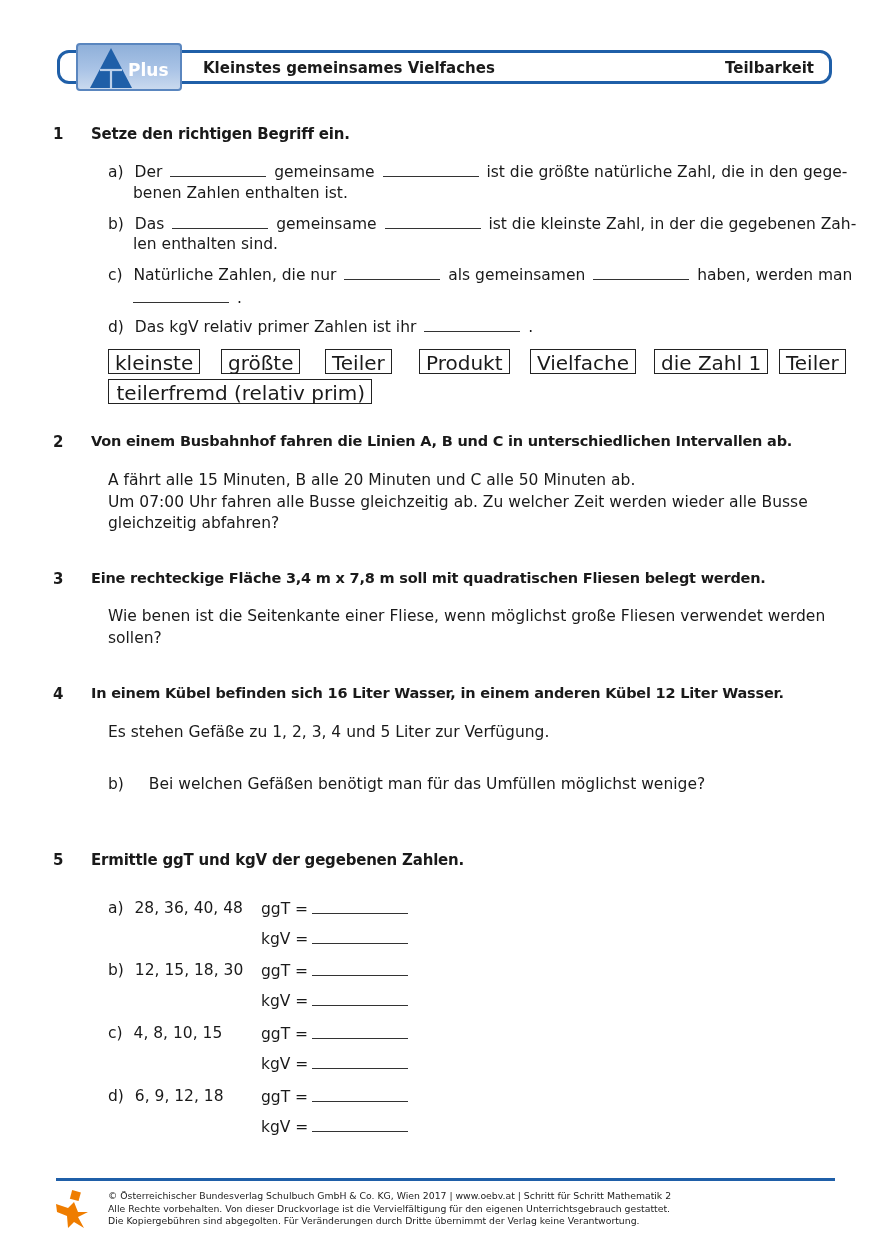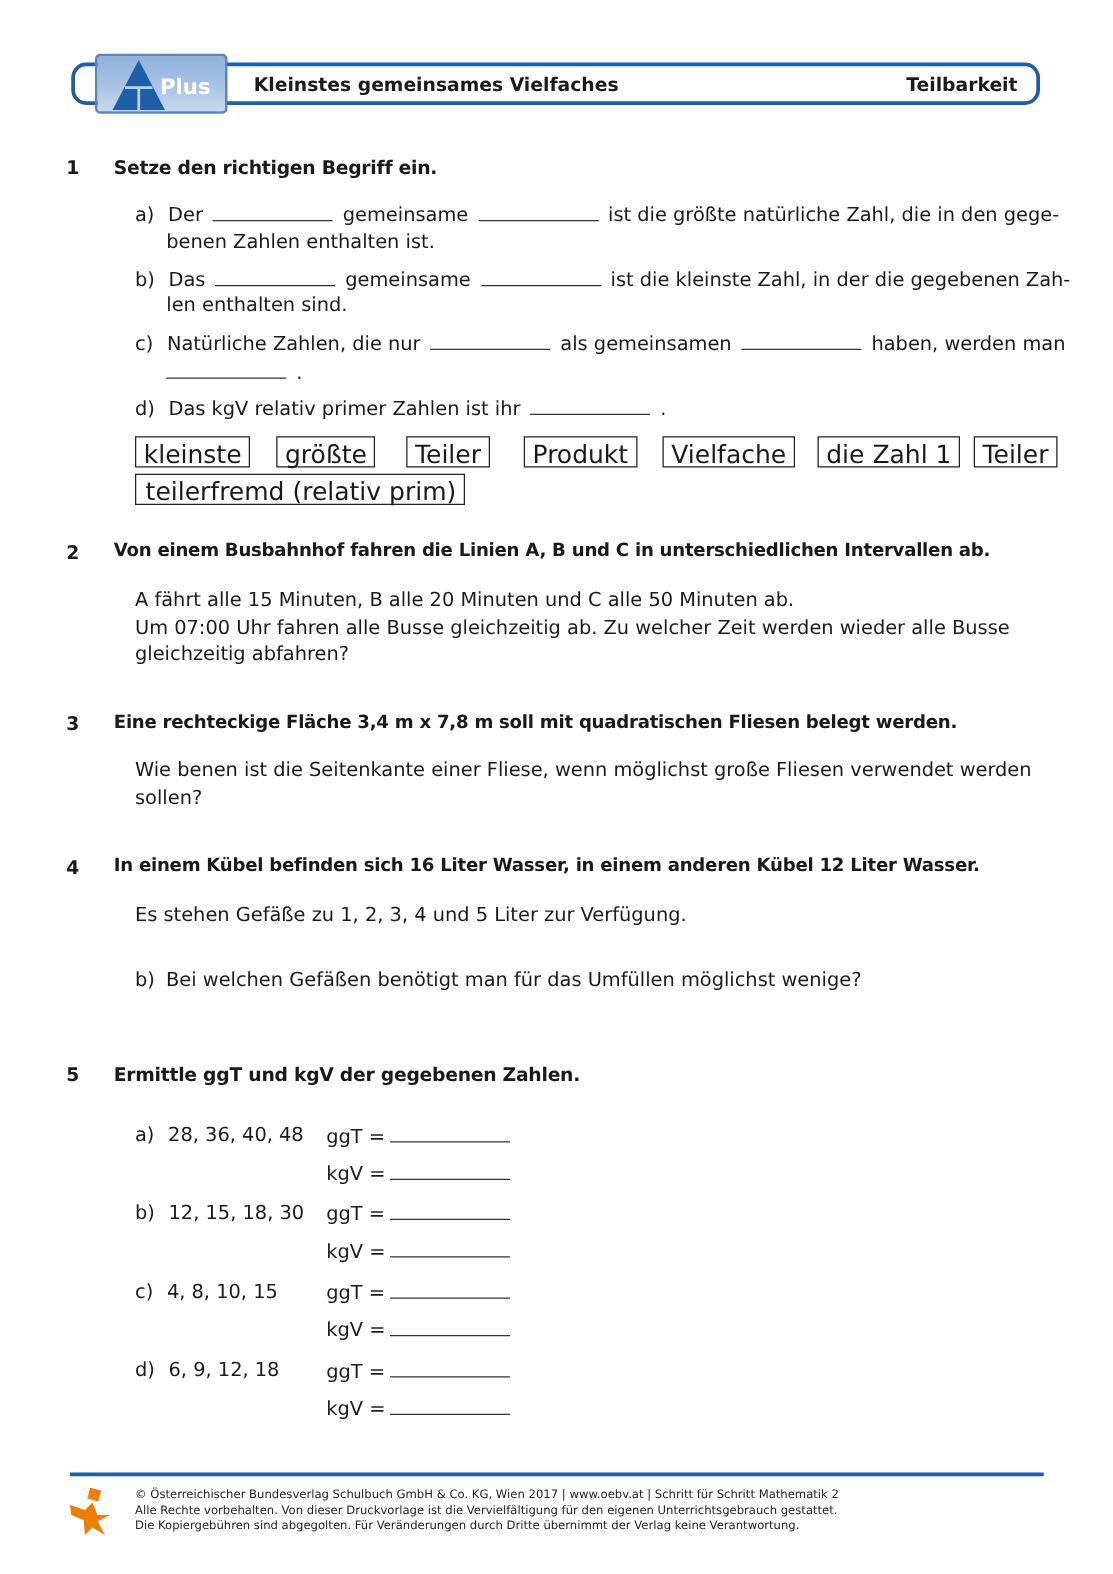--- a/index.html
+++ b/index.html
@@ -111,21 +111,21 @@
   <div>Wie benen ist die Seitenkante einer Fliese, wenn möglichst große Fliesen verwendet werden</div>
   <div>sollen?</div>
 </div>
 
 <div class="abs task-num" style="top:685px">4</div>
 <div class="abs task-title" style="top:685px;font-size:14.5px">In einem Kübel befinden sich 16 Liter Wasser, in einem anderen Kübel 12 Liter Wasser.</div>
 <div class="abs para" style="top:722px">
   <div>Es stehen Gefäße zu 1, 2, 3, 4 und 5 Liter zur Verfügung.</div>
 </div>
 <div class="abs para" style="top:774px">
-  <div><span>b)</span> <span style="margin-left:4px">Bei welchen Gefäßen benötigt man für das Umfüllen möglichst wenige?</span></div>
+  <div><span>b)</span> <span style="margin-left:20px">Bei welchen Gefäßen benötigt man für das Umfüllen möglichst wenige?</span></div>
 </div>
 
 <div class="abs task-num" style="top:851px">5</div>
 <div class="abs task-title" style="top:851px">Ermittle ggT und kgV der gegebenen Zahlen.</div>
 
 <div class="abs t5-row" style="left:108px;top:899px">
   <span>a)</span>
   <span style="margin-left:6px">28, 36, 40, 48</span>
 </div>
 <div class="abs t5-row" style="left:261px;top:899px"><span>ggT =</span><span class="t5-blank"></span></div>

